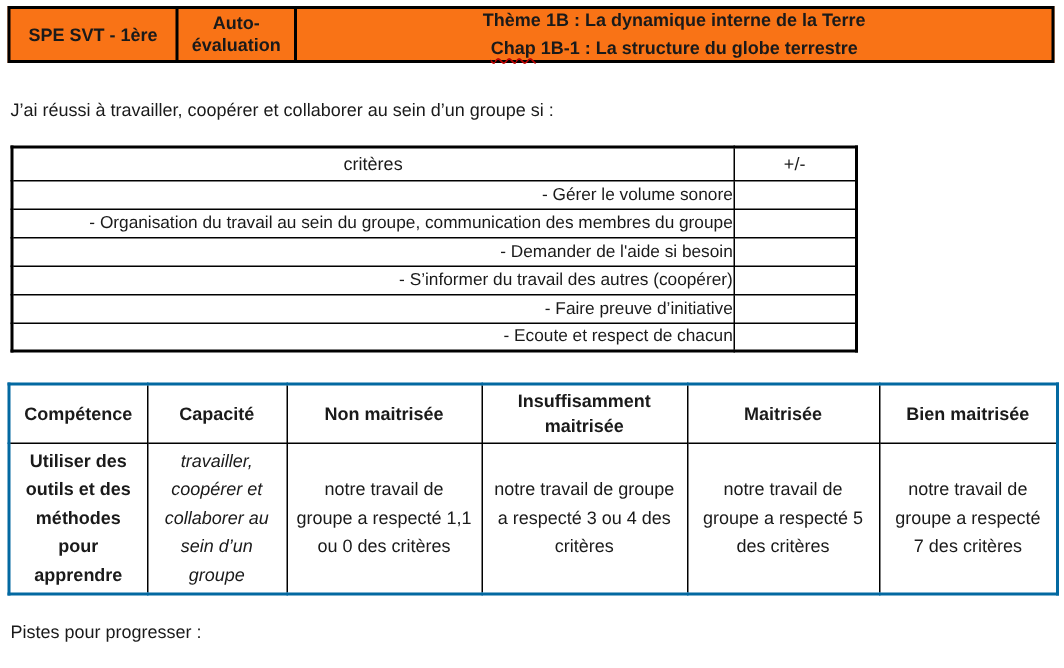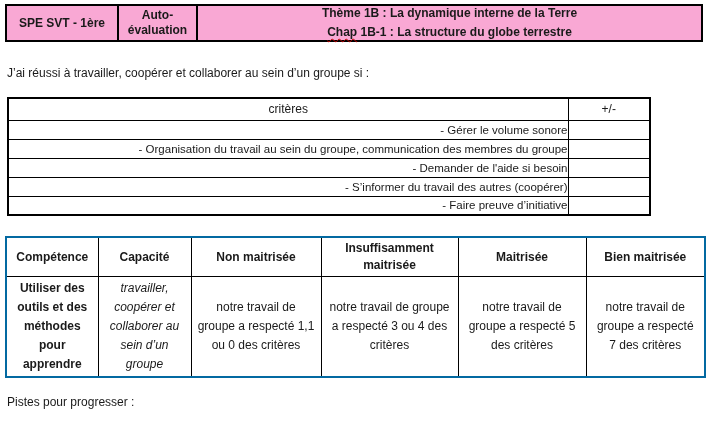--- a/index.html
+++ b/index.html
@@ -10,21 +10,21 @@
     color: #1a1a1a;
     overflow: hidden;
   }
   .page { padding: 4px 5px 0 5px; width: 709px; }
 
   
   .banner {
     display: grid;
     grid-template-columns: 112px 79px 1fr;
     border: 2px solid #000;
-    background: #f9a8d4;
+    background: #f97316;
     height: 38px;
     width: 698px;
   }
   .banner-cell {
     border-right: 2px solid #000;
     display: flex; flex-direction: column;
     align-items: center; justify-content: center;
     text-align: center;
     font-weight: bold; font-size: 12px; line-height: 15px;
     padding: 0 4px;
@@ -41,21 +41,21 @@
   
   .intro {
     margin: 24px 0 0 2px;
     font-size: 12px;
   }
 
   
   table { border-collapse: collapse; table-layout: fixed; }
   .criteria-table {
     margin: 17px 0 0 2px;
-    width: 644px;
+    width: 565px;
     border: 2px solid #000;
   }
   .criteria-table td {
     border: 1px solid #000;
     font-size: 11.5px;
     vertical-align: middle;
   }
   .criteria-table .hdr td {
     height: 22px;
     text-align: center;
@@ -136,20 +136,24 @@
         <td></td>
       </tr>
       <tr class="crit-row">
         <td class="crit-label">- S’informer du travail des autres (coopérer)</td>
         <td></td>
       </tr>
       <tr class="crit-row">
         <td class="crit-label">- Faire preuve d’initiative</td>
         <td></td>
       </tr>
+      <tr class="crit-row">
+        <td class="crit-label">- Ecoute et respect de chacun</td>
+        <td></td>
+      </tr>
     </tbody>
   </table>
 
   <table class="rubric-table">
     <colgroup>
       <col style="width:92px">
         <col style="width:93px">
         <col style="width:130px">
       <col style="width:137px">
         <col style="width:128px">

